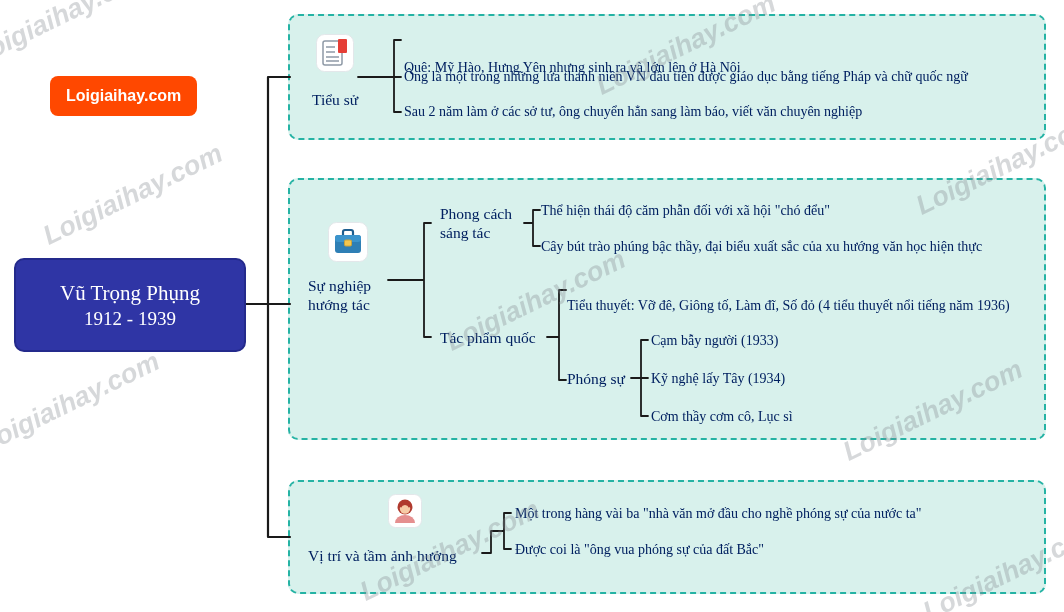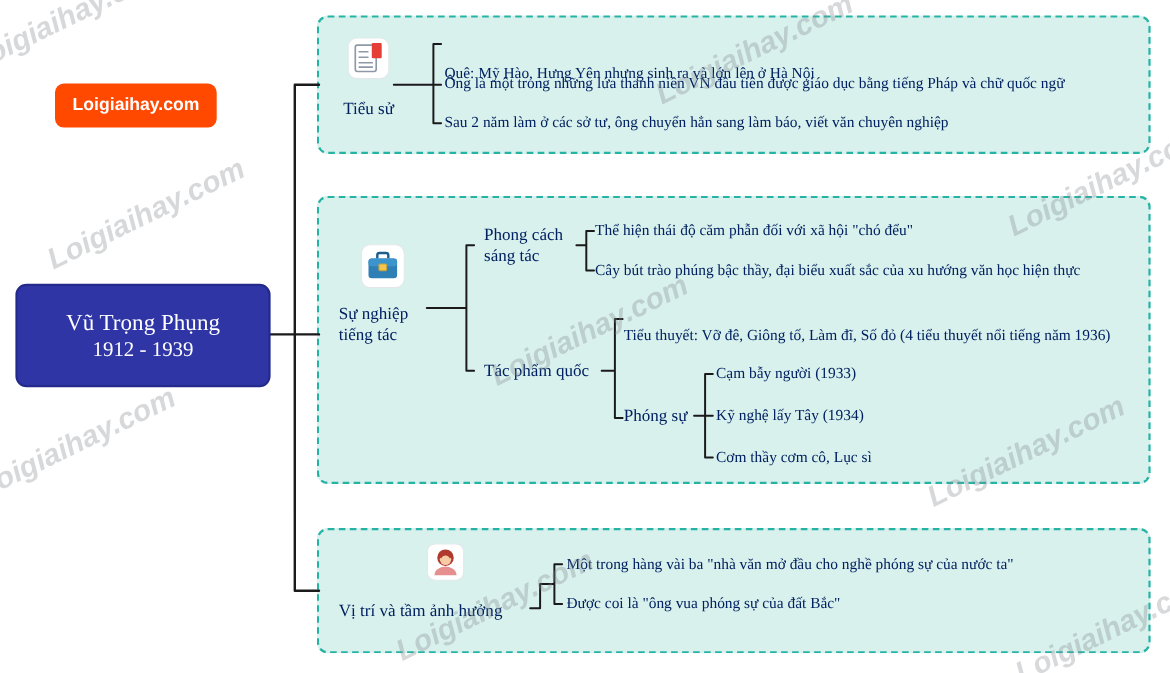--- a/index.html
+++ b/index.html
@@ -91,21 +91,21 @@
 
   <span class="icon" style="left:328px; top:222px;">
     <svg width="40" height="40" viewBox="0 0 40 40">
       <rect x="0.5" y="0.5" width="39" height="39" rx="8" fill="#ffffff" stroke="#e3e7ea"></rect>
       <path d="M15 13 v-3 a2 2 0 0 1 2 -2 h6 a2 2 0 0 1 2 2 v3" fill="none" stroke="#1d5e8f" stroke-width="2.2"></path>
       <rect x="7" y="13" width="26" height="18" rx="3" fill="#2e7fb5"></rect>
       <rect x="7" y="13" width="26" height="7" rx="3" fill="#3b94cc"></rect>
       <rect x="16.5" y="18" width="7" height="6" rx="1.2" fill="#f3c64e" stroke="#caa23a"></rect>
     </svg>
   </span>
-  <div class="blabel wrap" style="left:308px; top:276px; width:96px;">Sự nghiệp tiếng tác</div>
+  <div class="blabel wrap" style="left:308px; top:276px; width:96px;">Sự nghiệp hướng tác</div>
 
   <div class="blabel wrap" style="left:440px; top:204px; width:92px;">Phong cách sáng tác</div>
   <div class="item" style="left:541px; top:202px;">Thể hiện thái độ căm phẫn đối với xã hội "chó đểu"</div>
   <div class="item" style="left:541px; top:238px;">Cây bút trào phúng bậc thầy, đại biểu xuất sắc của xu hướng văn học hiện thực</div>
 
   <div class="blabel" style="left:440px; top:328px;">Tác phẩm quốc</div>
   <div class="item wrap" style="left:567px; top:272px; width:475px;">Tiểu thuyết: Vỡ đê, Giông tố, Làm đĩ, Số đỏ (4 tiểu thuyết nổi tiếng năm 1936)</div>
   <div class="blabel" style="left:567px; top:369px;">Phóng sự</div>
   <div class="item" style="left:651px; top:332px;">Cạm bẫy người (1933)</div>
   <div class="item" style="left:651px; top:370px;">Kỹ nghệ lấy Tây (1934)</div>

